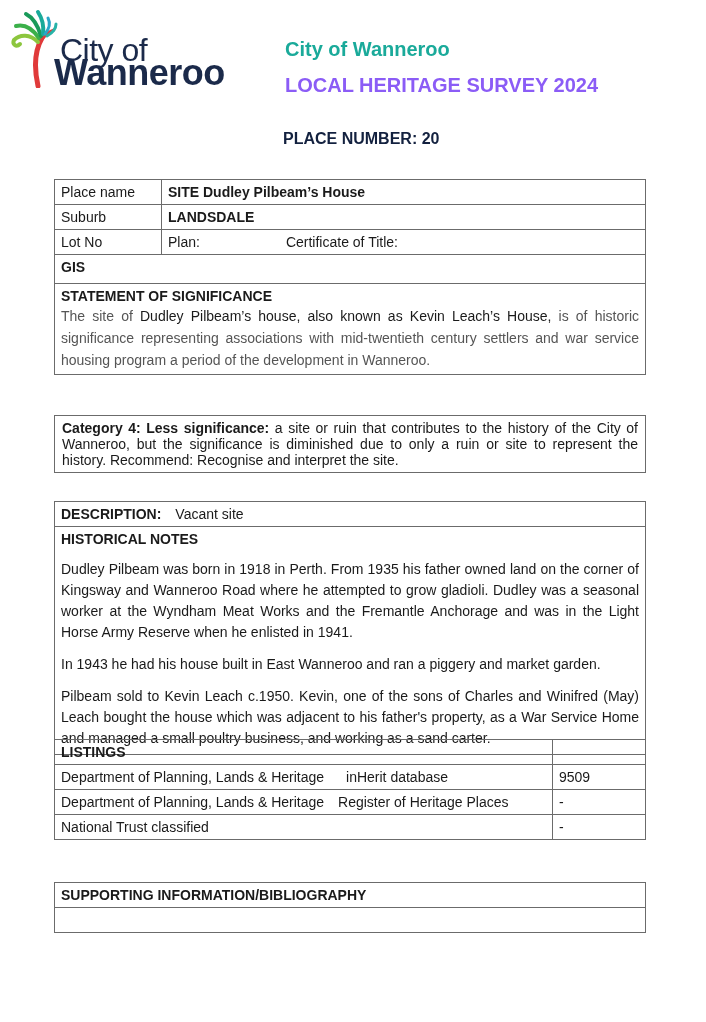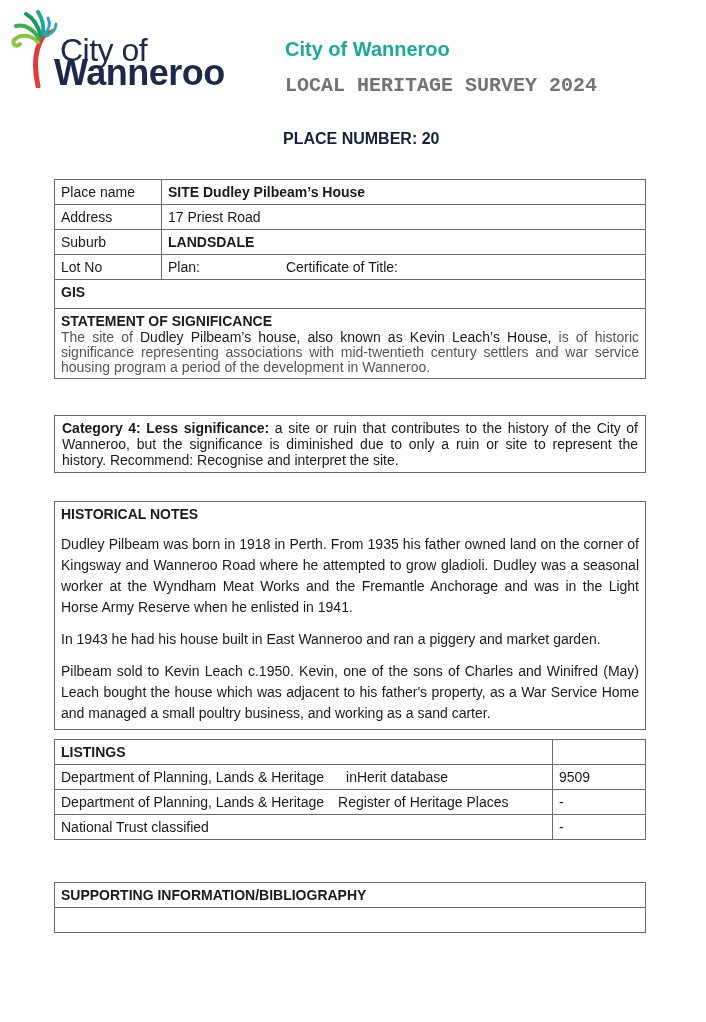--- a/index.html
+++ b/index.html
@@ -3,38 +3,38 @@
 <meta charset="utf-8">
 <style>
   html, body { margin:0; padding:0; background:#ffffff; }
   body { width:706px; height:1022px; position:relative; overflow:hidden;
          font-family:"Liberation Sans", sans-serif; color:#1a1a1a; }
   .logo { position:absolute; left:8px; top:8px; width:220px; height:80px; }
   .logo svg { position:absolute; left:0; top:0; }
   .logo-city { position:absolute; left:52px; top:24px; font-size:32px; color:#1b2a4a; letter-spacing:-0.5px; }
   .logo-wanneroo { position:absolute; left:46px; top:44px; font-size:36px; font-weight:bold; color:#1b2a4a; letter-spacing:-0.5px; }
   .hdr1 { position:absolute; left:285px; top:38px; font-size:20px; font-weight:bold; color:#1aaa9a; }
-  .hdr2 { position:absolute; left:285px; top:74px; font-size:20px; font-weight:bold; color:#737373;font-family:Liberation Mono, monospace; }
+  .hdr2 { position:absolute; left:285px; top:74px; font-size:20px; font-weight:bold; color:#8b5cf6; }
   .placenum { position:absolute; left:283px; top:130px; font-size:16px; font-weight:bold; color:#13213f; }
 
   table { border-collapse:collapse; position:absolute; left:54px; width:592px; font-size:14px; }
   td { border:1px solid #6b6b6b; padding:3px 6px; vertical-align:top; line-height:18px; }
   .b { font-weight:bold; }
   .just { text-align:justify; }
   .grey { color:#555; }
   .t1 { top:179px; }
   .t1 td.lbl { width:94px; }
   .t2 { top:415px; }
   .t3 { top:501px; }
   .t4 { top:739px; }
   .t4 td.v { width:80px; }
   .t5 { top:882px;padding-left:7px; }
   p { margin:0; }
   .para { margin-top:11px; margin-bottom:2px; line-height:21px; }
-  .sos { line-height:15px; }
+  .sos { line-height:22px; }
   .gap { display:inline-block; width:22px; }
   .gap2 { display:inline-block; width:14px; }
 </style>
 </head>
 <body>
 
 <div class="logo">
   <svg width="56" height="80" viewBox="0 0 56 80">
     <path d="M30 78 C26 60 26 44 34 30" stroke="#e03a3a" stroke-width="5" fill="none" stroke-linecap="round"></path>
     <path d="M32 34 C36 28 40 24 46 22" stroke="#e03a3a" stroke-width="3" fill="none"></path>
@@ -51,24 +51,20 @@
 
 <div class="hdr1">City of Wanneroo</div>
 <div class="hdr2">LOCAL HERITAGE SURVEY 2024</div>
 <div class="placenum">PLACE NUMBER: 20</div>
 
 <table class="t1">
   <tbody>
       <tr>
     <td class="lbl">Place name</td>
     <td class="b">SITE Dudley Pilbeam’s House</td>
-  </tr>
-  <tr>
-    <td class="lbl">Address</td>
-    <td>17 Priest Road</td>
   </tr>
   <tr>
     <td class="lbl">Suburb</td>
     <td class="b">LANDSDALE</td>
   </tr>
   <tr>
     <td class="lbl">Lot No</td>
     <td>
       <span>Plan:</span><span style="display:inline-block;width:86px"></span><span>Certificate of Title:</span>
     </td>
@@ -88,20 +84,23 @@
 <table class="t2">
   <tbody>
       <tr>
     <td class="just" style="padding:4px 7px;line-height:16px"><span class="b">Category 4:  Less significance:</span><span> a site or ruin that contributes to the history of the City of Wanneroo, but the significance is diminished due to only a ruin or site to represent the history. Recommend: Recognise and interpret the site.</span></td>
   </tr>
 </tbody>
   </table>
 
 <table class="t3">
   <tbody>
+      <tr>
+    <td><span class="b">DESCRIPTION:</span><span class="gap2"></span><span>Vacant site</span></td>
+  </tr>
   <tr>
     <td>
       <p class="b">HISTORICAL NOTES</p>
       <p class="just para">Dudley Pilbeam was born in 1918 in Perth.  From 1935 his father owned land on the corner of Kingsway and Wanneroo Road where he attempted to grow gladioli. Dudley was a seasonal worker at the Wyndham Meat Works and the Fremantle Anchorage and was in the Light Horse Army Reserve when he enlisted in 1941.</p>
       <p class="just para">In 1943 he had his house built in East Wanneroo and ran a piggery and market garden.</p>
       <p class="just para">Pilbeam sold to Kevin Leach c.1950.  Kevin, one of the sons of Charles and Winifred (May) Leach bought the house which was adjacent to his father's property, as a War Service Home and managed a small poultry business, and working as a sand carter.</p>
     </td>
   </tr>
 </tbody>
   </table>

